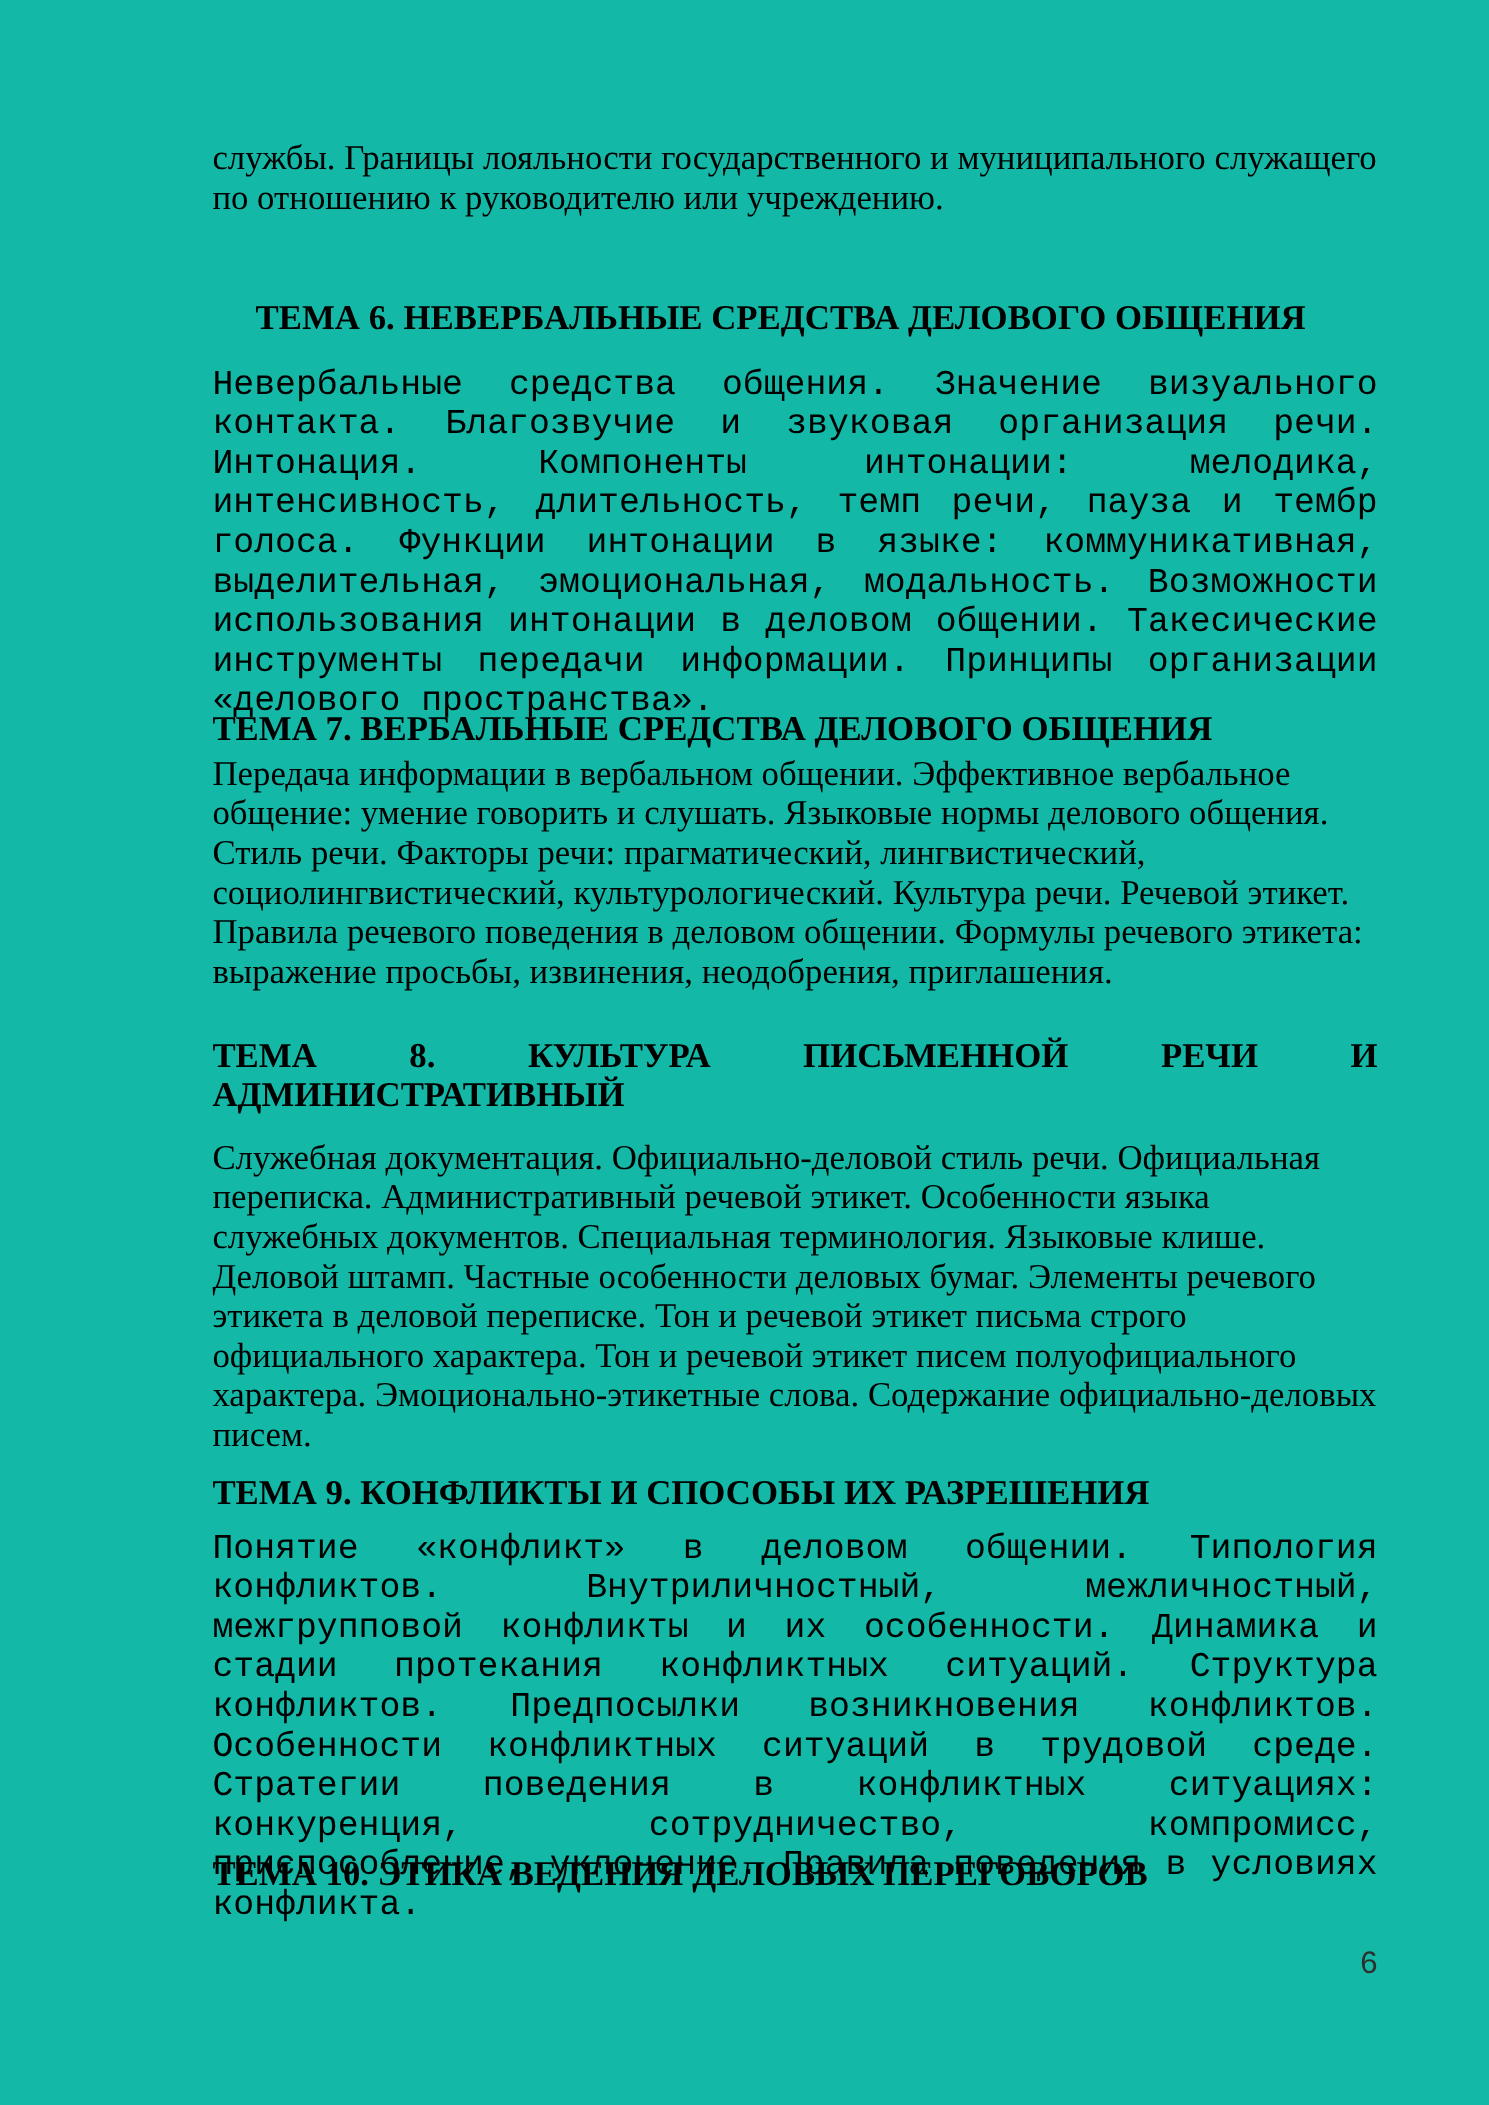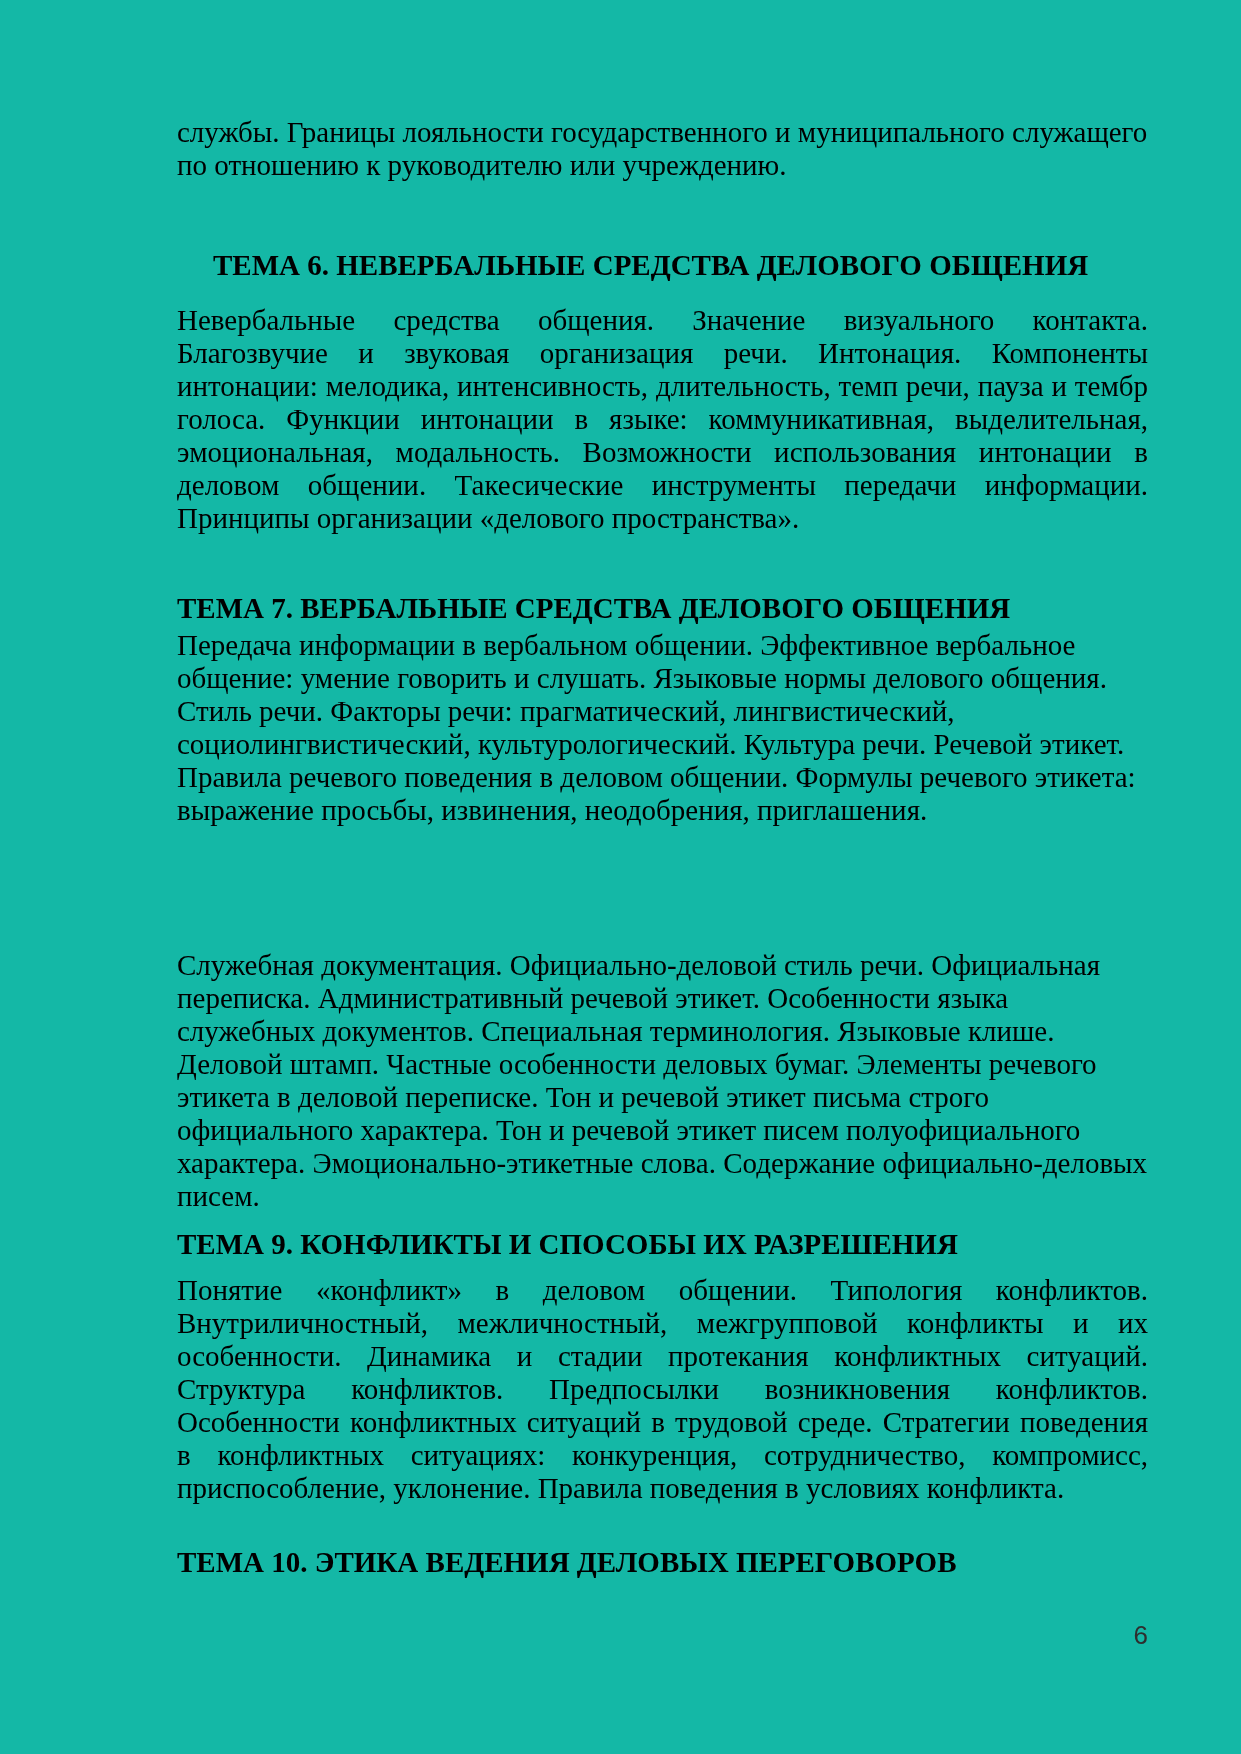--- a/index.html
+++ b/index.html
@@ -22,21 +22,21 @@
   }
   .text-block {
     position: absolute;
     left: 177px;
     width: 971px;
     font-size: 29px;
     line-height: 33px;
     margin: 0;
   }
   .para { text-align: left; }
-  .para.justify { text-align: justify; }
+  .para.justify { text-align: justify; font-family: Liberation Mono, monospace; }
   .heading {
     font-weight: bold;
     text-align: left;
   }
   .heading .h-line { display: block; }
   .heading .h-line.stretch {
     text-align: justify;
     text-align-last: justify;
   }
   .page-number {
@@ -60,20 +60,21 @@
 
   <h2 class="text-block heading" style="top: 249px; margin-left: 36px;">ТЕМА 6. НЕВЕРБАЛЬНЫЕ СРЕДСТВА ДЕЛОВОГО ОБЩЕНИЯ</h2>
 
   <p class="text-block para justify" style="top: 304px;">Невербальные средства общения. Значение визуального контакта. Благозвучие и звуковая организация речи. Интонация. Компоненты интонации: мелодика, интенсивность, длительность, темп речи, пауза и тембр голоса. Функции интонации в языке: коммуникативная, выделительная, эмоциональная, модальность. Возможности использования интонации в деловом общении. Такесические инструменты передачи информации. Принципы организации «делового пространства».</p>
 
   <h2 class="text-block heading" style="top: 592px;">ТЕМА 7. ВЕРБАЛЬНЫЕ СРЕДСТВА ДЕЛОВОГО ОБЩЕНИЯ</h2>
 
   <p class="text-block para" style="top: 629px;">Передача информации в вербальном общении. Эффективное вербальное общение: умение говорить и слушать. Языковые нормы делового общения. Стиль речи. Факторы речи: прагматический, лингвистический, социолингвистический, культурологический. Культура речи. Речевой этикет. Правила речевого поведения в деловом общении. Формулы речевого этикета: выражение просьбы, извинения, неодобрения, приглашения.</p>
 
   <h2 class="text-block heading" style="top: 864px;">
+      <span class="h-line stretch">ТЕМА 8. КУЛЬТУРА ПИСЬМЕННОЙ РЕЧИ И АДМИНИСТРАТИВНЫЙ</span>
     </h2>
 
   <p class="text-block para" style="top: 949px;">Служебная документация. Официально-деловой стиль речи. Официальная переписка. Административный речевой этикет. Особенности языка служебных документов. Специальная терминология. Языковые клише. Деловой штамп. Частные особенности деловых бумаг. Элементы речевого этикета в деловой переписке. Тон и речевой этикет письма строго официального характера. Тон и речевой этикет писем полуофициального характера. Эмоционально-этикетные слова. Содержание официально-деловых писем.</p>
 
   <h2 class="text-block heading" style="top: 1228px;">ТЕМА 9. КОНФЛИКТЫ И СПОСОБЫ ИХ РАЗРЕШЕНИЯ</h2>
 
   <p class="text-block para justify" style="top: 1274px;">Понятие «конфликт» в деловом общении. Типология конфликтов. Внутриличностный, межличностный, межгрупповой конфликты и их особенности. Динамика и стадии протекания конфликтных ситуаций. Структура конфликтов. Предпосылки возникновения конфликтов. Особенности конфликтных ситуаций в трудовой среде. Стратегии поведения в конфликтных ситуациях: конкуренция, сотрудничество, компромисс, приспособление, уклонение. Правила поведения в условиях конфликта.</p>
 
   <h2 class="text-block heading" style="top: 1546px;">ТЕМА 10. ЭТИКА ВЕДЕНИЯ ДЕЛОВЫХ ПЕРЕГОВОРОВ</h2>
 

